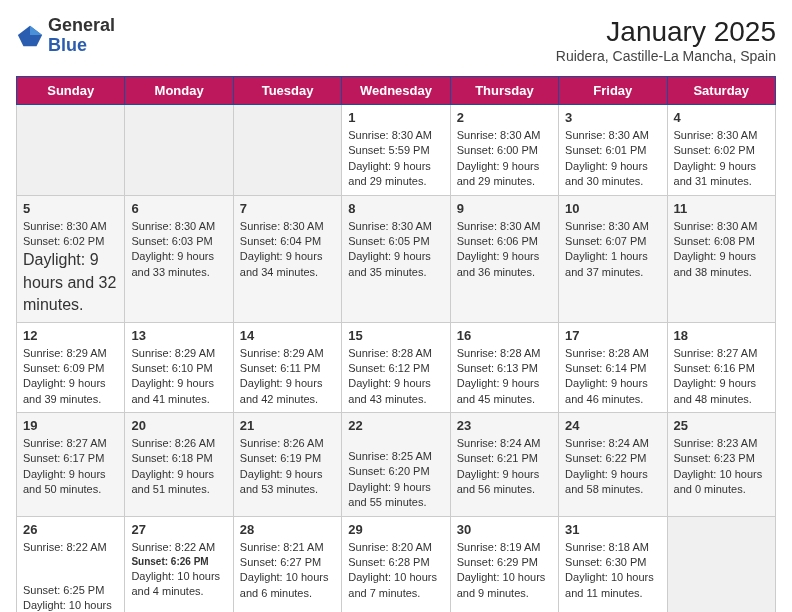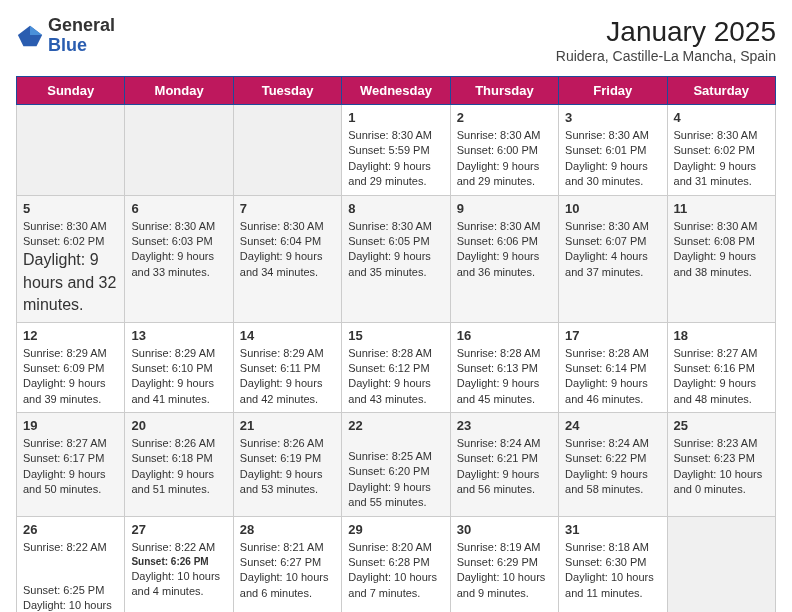--- a/index.html
+++ b/index.html
@@ -176,21 +176,21 @@
         <td>
           <span class="day-num">9</span>
           <div style="font-size: 11px; line-height: 1.4;">Sunrise: 8:30 AM</div>
           <div style="font-size: 11px; line-height: 1.4;">Sunset: 6:06 PM</div>
           <div style="font-size: 11px; line-height: 1.4;">Daylight: 9 hours and 36 minutes.</div>
         </td>
         <td>
           <span class="day-num">10</span>
           <div style="font-size: 11px; line-height: 1.4;">Sunrise: 8:30 AM</div>
           <div style="font-size: 11px; line-height: 1.4;">Sunset: 6:07 PM</div>
-          <div style="font-size: 11px; line-height: 1.4;">Daylight: 4 hours and 37 minutes.</div>
+          <div style="font-size: 11px; line-height: 1.4;">Daylight: 1 hours and 37 minutes.</div>
         </td>
         <td>
           <span class="day-num">11</span>
           <div style="font-size: 11px; line-height: 1.4;">Sunrise: 8:30 AM</div>
           <div style="font-size: 11px; line-height: 1.4;">Sunset: 6:08 PM</div>
           <div style="font-size: 11px; line-height: 1.4;">Daylight: 9 hours and 38 minutes.</div>
         </td>
       </tr>
       <tr>
         <td>

